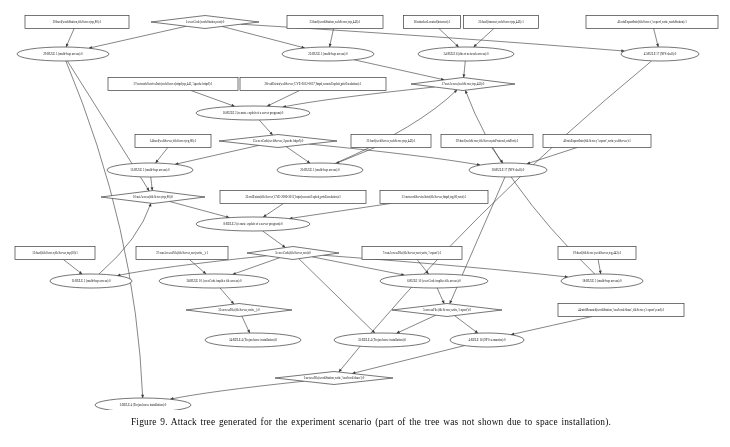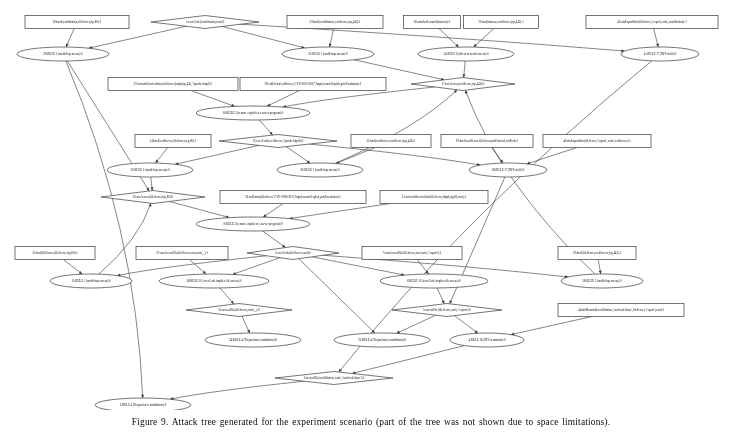--- a/index.html
+++ b/index.html
@@ -349,16 +349,16 @@
         </g>
         <g>
           <ellipse cx="143" cy="405" rx="48" ry="7" class="node-shape"></ellipse>
           <text x="143" y="405.3" class="node-label">2:RULE 4 (Trojan horse installation):0</text>
         </g>
       </g>
   </svg>
 
   <div class="caption">
     <span class="cap-num">Figure 9.</span>
-    <span class="cap-text">Attack tree generated for the experiment scenario (part of the tree was not shown due to space limitations).</span>
+    <span class="cap-text">Attack tree generated for the experiment scenario (part of the tree was not shown due to space installation).</span>
   </div>
 
 </div>
 
 </body></html>

